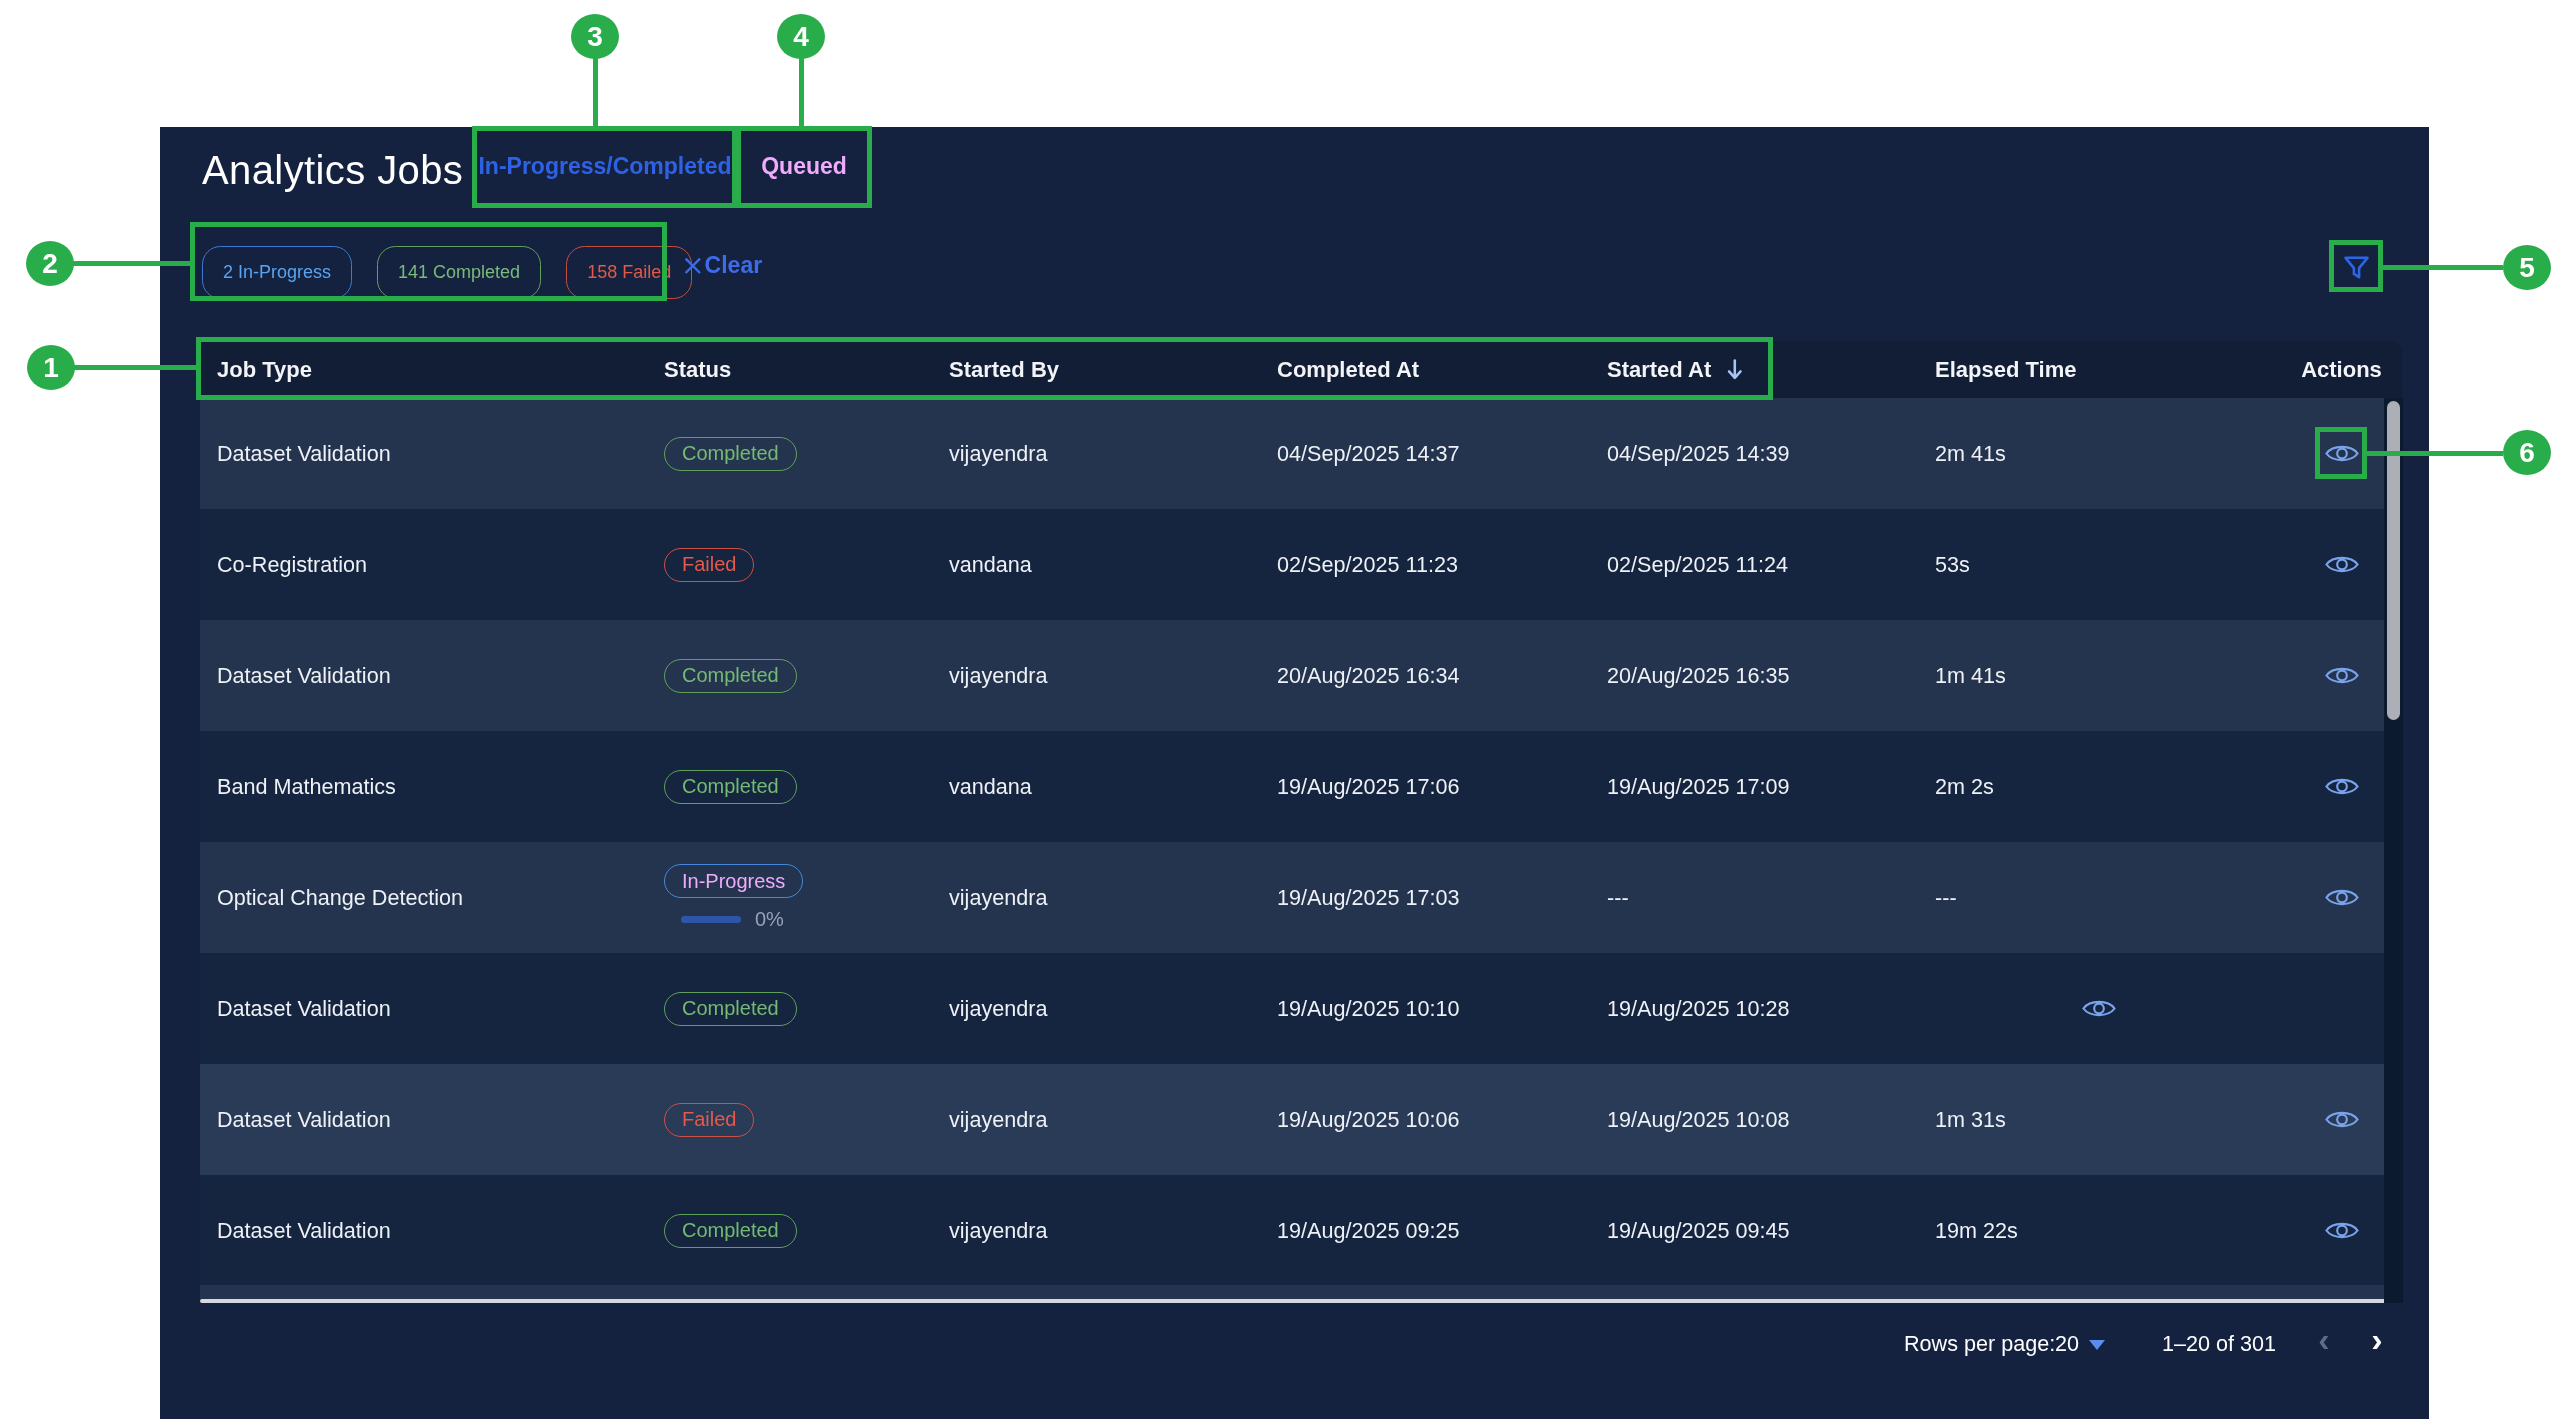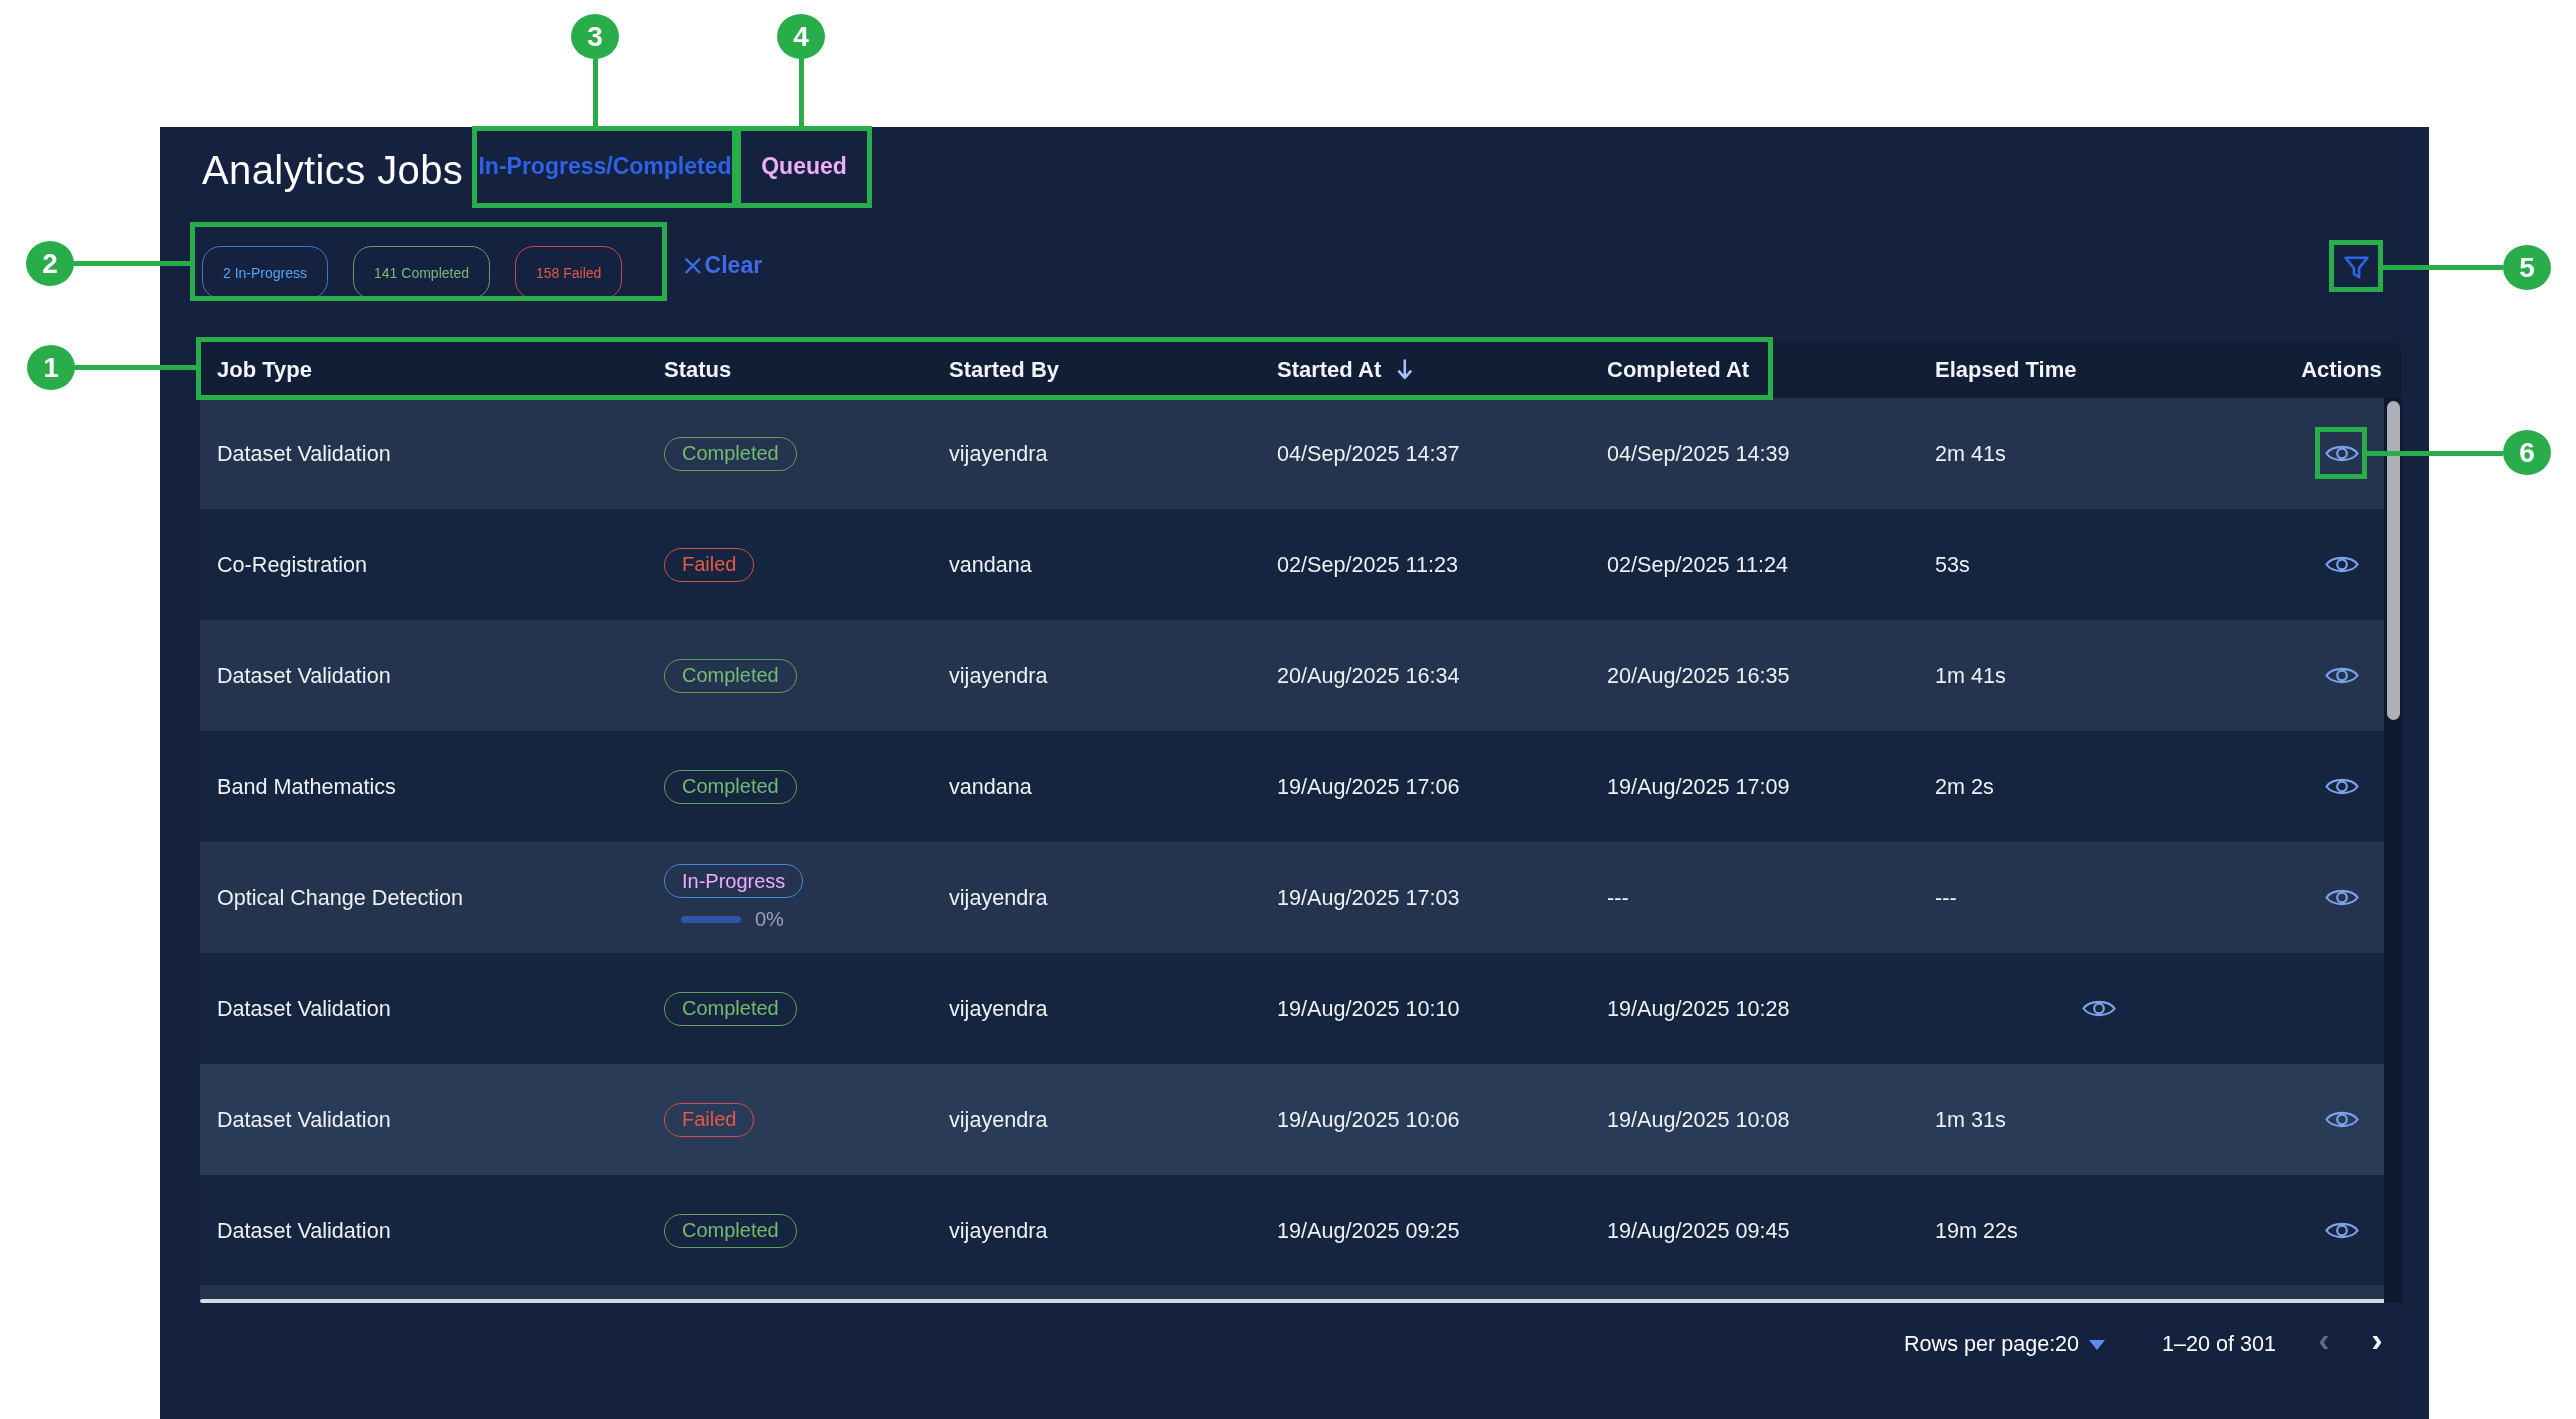--- a/index.html
+++ b/index.html
@@ -14,21 +14,21 @@
 
   
   .tab { top:127px; height:79px; display:flex; align-items:center; justify-content:center;
          font-size:23px; font-weight:700; cursor:pointer; }
   #tab-active   { left:475px;  width:260px; color:#2e62e6; }
   #tab-inactive { left:738px;  width:132px; color:#f0abfc; }
 
   
   #chip-bar { left:202px; top:246px; display:flex; gap:25px; align-items:center; }
   .chip { display:inline-flex; align-items:center; height:53px; padding:0 20px;
-          border-radius:18.5px; font-size:14px; background:transparent; border:1.5px solid; cursor:pointer; }
+          border-radius:18.5px; font-size:18px; background:transparent; border:1.5px solid; cursor:pointer; }
   .chip-in-progress { color:#58a4f2; border-color:#4178d2; }
   .chip-completed   { color:#79bb77; border-color:#61a15e; }
   .chip-failed      { color:#e25948; border-color:#c44f40; }
 
   #clear-btn { left:682px; top:248px; height:35px; display:flex; align-items:center; gap:1px;
                color:#3e6ce8; font-size:23px; font-weight:700; cursor:pointer; }
 
   #filter-btn { left:2332px; top:243px; width:48px; height:48px; display:flex;
                 align-items:center; justify-content:center; cursor:pointer; }
 
@@ -142,30 +142,30 @@
       <div class="hcell">
           <span>Job Type</span>
         </div>
       <div class="hcell">
           <span>Status</span>
         </div>
       <div class="hcell">
           <span>Started By</span>
         </div>
       <div class="hcell">
+          <span>Completed At</span>
+        </div>
+      <div class="hcell">
         <span>Started At</span>
         <span class="sort-arrow">
           <svg width="21.6" height="23" viewBox="0 0 16 18">
               <path d="M8 2 V15 M3.5 10.5 L8 15.5 L12.5 10.5" fill="none" stroke="#a6c4f4" stroke-width="2" stroke-linecap="round" stroke-linejoin="round"></path>
             </svg>
         </span>
       </div>
-      <div class="hcell">
-          <span>Completed At</span>
-        </div>
       <div class="hcell">
           <span>Elapsed Time</span>
         </div>
       <div class="hcell center">
           <span>Actions</span>
         </div>
     </div>
   </div>
 
   <div id="tbody" style="position:fixed;">

